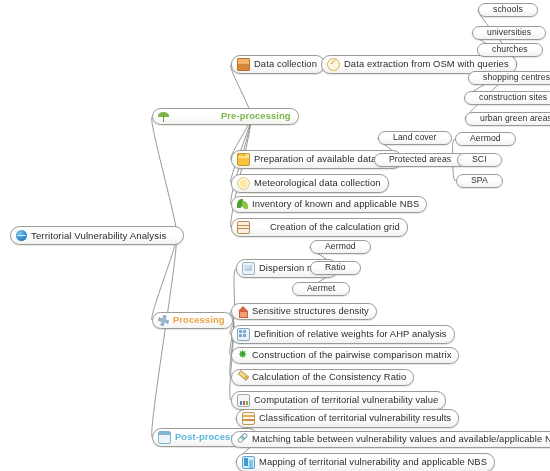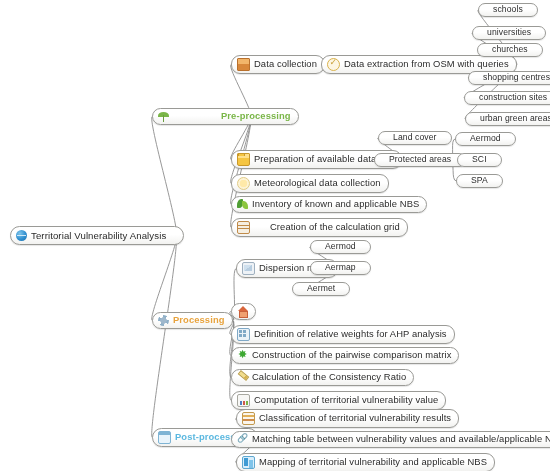--- a/index.html
+++ b/index.html
@@ -230,28 +230,29 @@
 
   <div class="node" style="left:236px; top:259px;">
     <span class="ico ico-map"></span>
     <span class="lbl">Dispersion maps</span>
   </div>
 
   <div class="node plain tiny" style="left:310px; top:240px;">
     <span class="lbl">Aermod</span>
   </div>
   <div class="node plain tiny" style="left:310px; top:261px;">
-    <span class="lbl">Aermap</span>
+    <span class="lbl">Ratio</span>
   </div>
   <div class="node plain tiny" style="left:292px; top:282px;">
     <span class="lbl">Aermet</span>
   </div>
 
   <div class="node" style="left:231px; top:303px;">
     <span class="ico ico-house"></span>
+    <span class="lbl">Sensitive structures density</span>
   </div>
 
   <div class="node" style="left:231px; top:325px;">
     <span class="ico ico-weights"></span>
     <span class="lbl">Definition of relative weights for AHP analysis</span>
   </div>
 
   <div class="node" style="left:231px; top:347px;">
     <span class="ico ico-star"></span>
     <span class="lbl">Construction of the pairwise comparison matrix</span>

